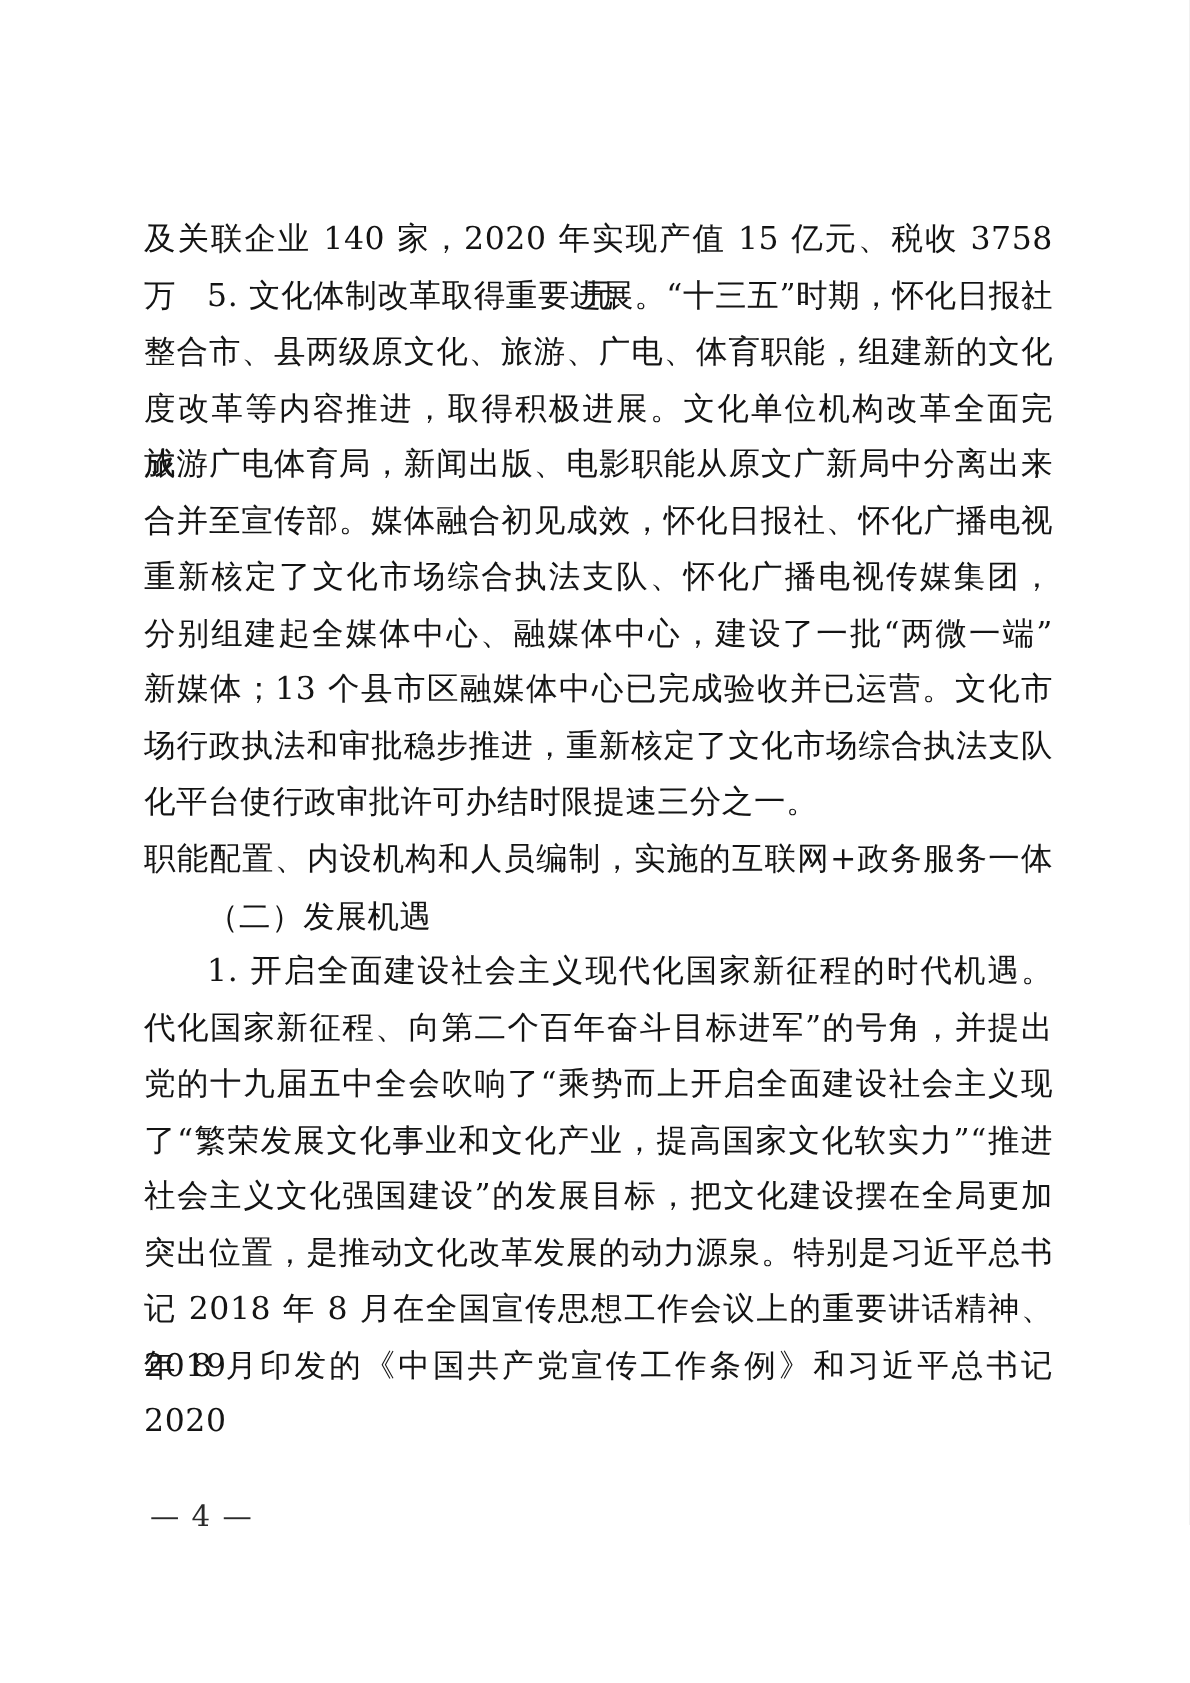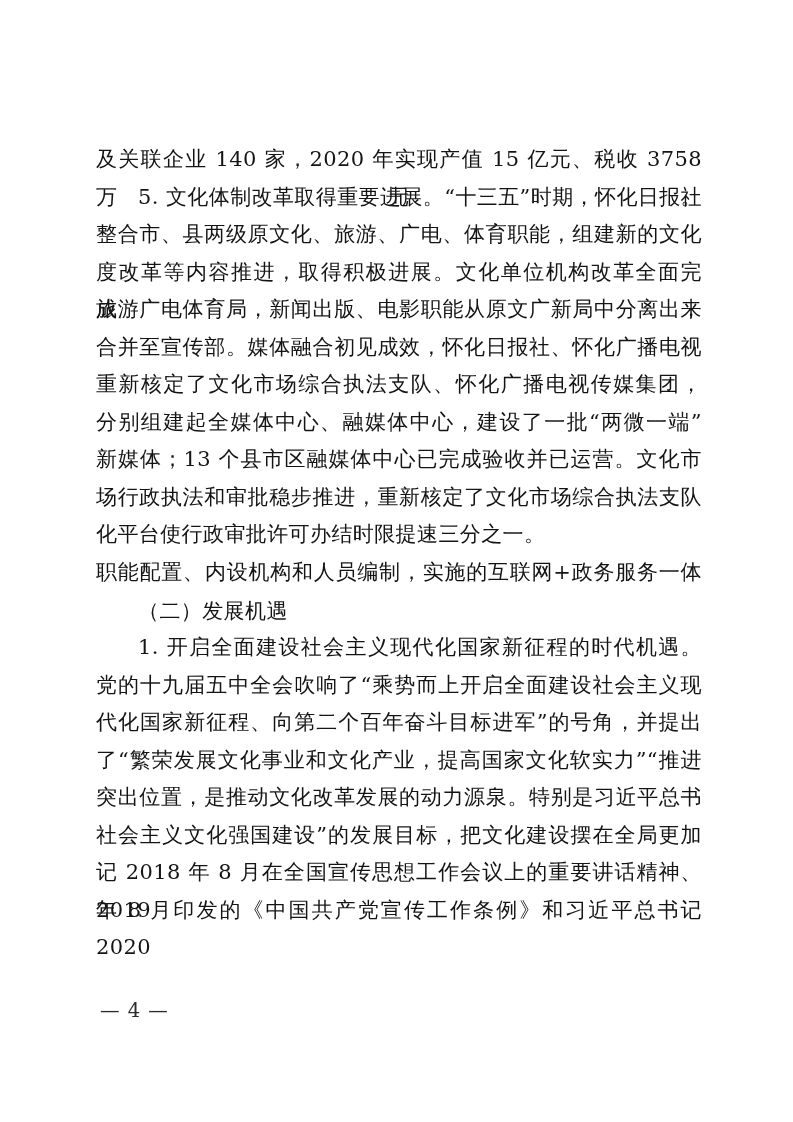--- a/index.html
+++ b/index.html
@@ -69,22 +69,22 @@
       <div class="line j"><span class="seg">旅游广电体育局，新闻出版、电影职能从原文广新局中分离出来</span></div>
       <div class="line j"><span class="seg">合并至宣传部。媒体融合初见成效，怀化日报社、怀化广播电视</span></div>
       <div class="line j"><span class="seg">重新核定了文化市场综合执法支队、怀化广播电视传媒集团，</span></div>
       <div class="line j"><span class="seg">分别组建起全媒体中心、融媒体中心，建设了一批“两微一端”</span></div>
       <div class="line j"><span class="seg">新媒体；13 个县市区融媒体中心已完成验收并已运营。文化市</span></div>
       <div class="line j"><span class="seg">场行政执法和审批稳步推进，重新核定了文化市场综合执法支队</span></div>
       <div class="line"><span class="seg">化平台使行政审批许可办结时限提速三分之一。</span></div>
       <div class="line j"><span class="seg">职能配置、内设机构和人员编制，实施的互联网+政务服务一体</span></div>
       <div class="line ind heading"><span class="seg b">（二）发展机遇</span></div>
       <div class="line j ind"><span class="seg b">1. 开启全面建设社会主义现代化国家新征程的时代机遇。</span></div>
+      <div class="line j"><span class="seg">代化国家新征程、向第二个百年奋斗目标进军”的号角，并提出</span></div>
       <div class="line j"><span class="seg">党的十九届五中全会吹响了“乘势而上开启全面建设社会主义现</span></div>
-      <div class="line j"><span class="seg">代化国家新征程、向第二个百年奋斗目标进军”的号角，并提出</span></div>
       <div class="line j"><span class="seg">了“繁荣发展文化事业和文化产业，提高国家文化软实力”“推进</span></div>
+      <div class="line j"><span class="seg">社会主义文化强国建设”的发展目标，把文化建设摆在全局更加</span></div>
       <div class="line j"><span class="seg">突出位置，是推动文化改革发展的动力源泉。特别是习近平总书</span></div>
-      <div class="line j"><span class="seg">社会主义文化强国建设”的发展目标，把文化建设摆在全局更加</span></div>
       <div class="line j"><span class="seg">记 2018 年 8 月在全国宣传思想工作会议上的重要讲话精神、2019</span></div>
       <div class="line j"><span class="seg">年 8 月印发的《中国共产党宣传工作条例》和习近平总书记 2020</span></div>
     </div>
   <div class="footer">— 4 —</div>
 </div>
 
 </body></html>

